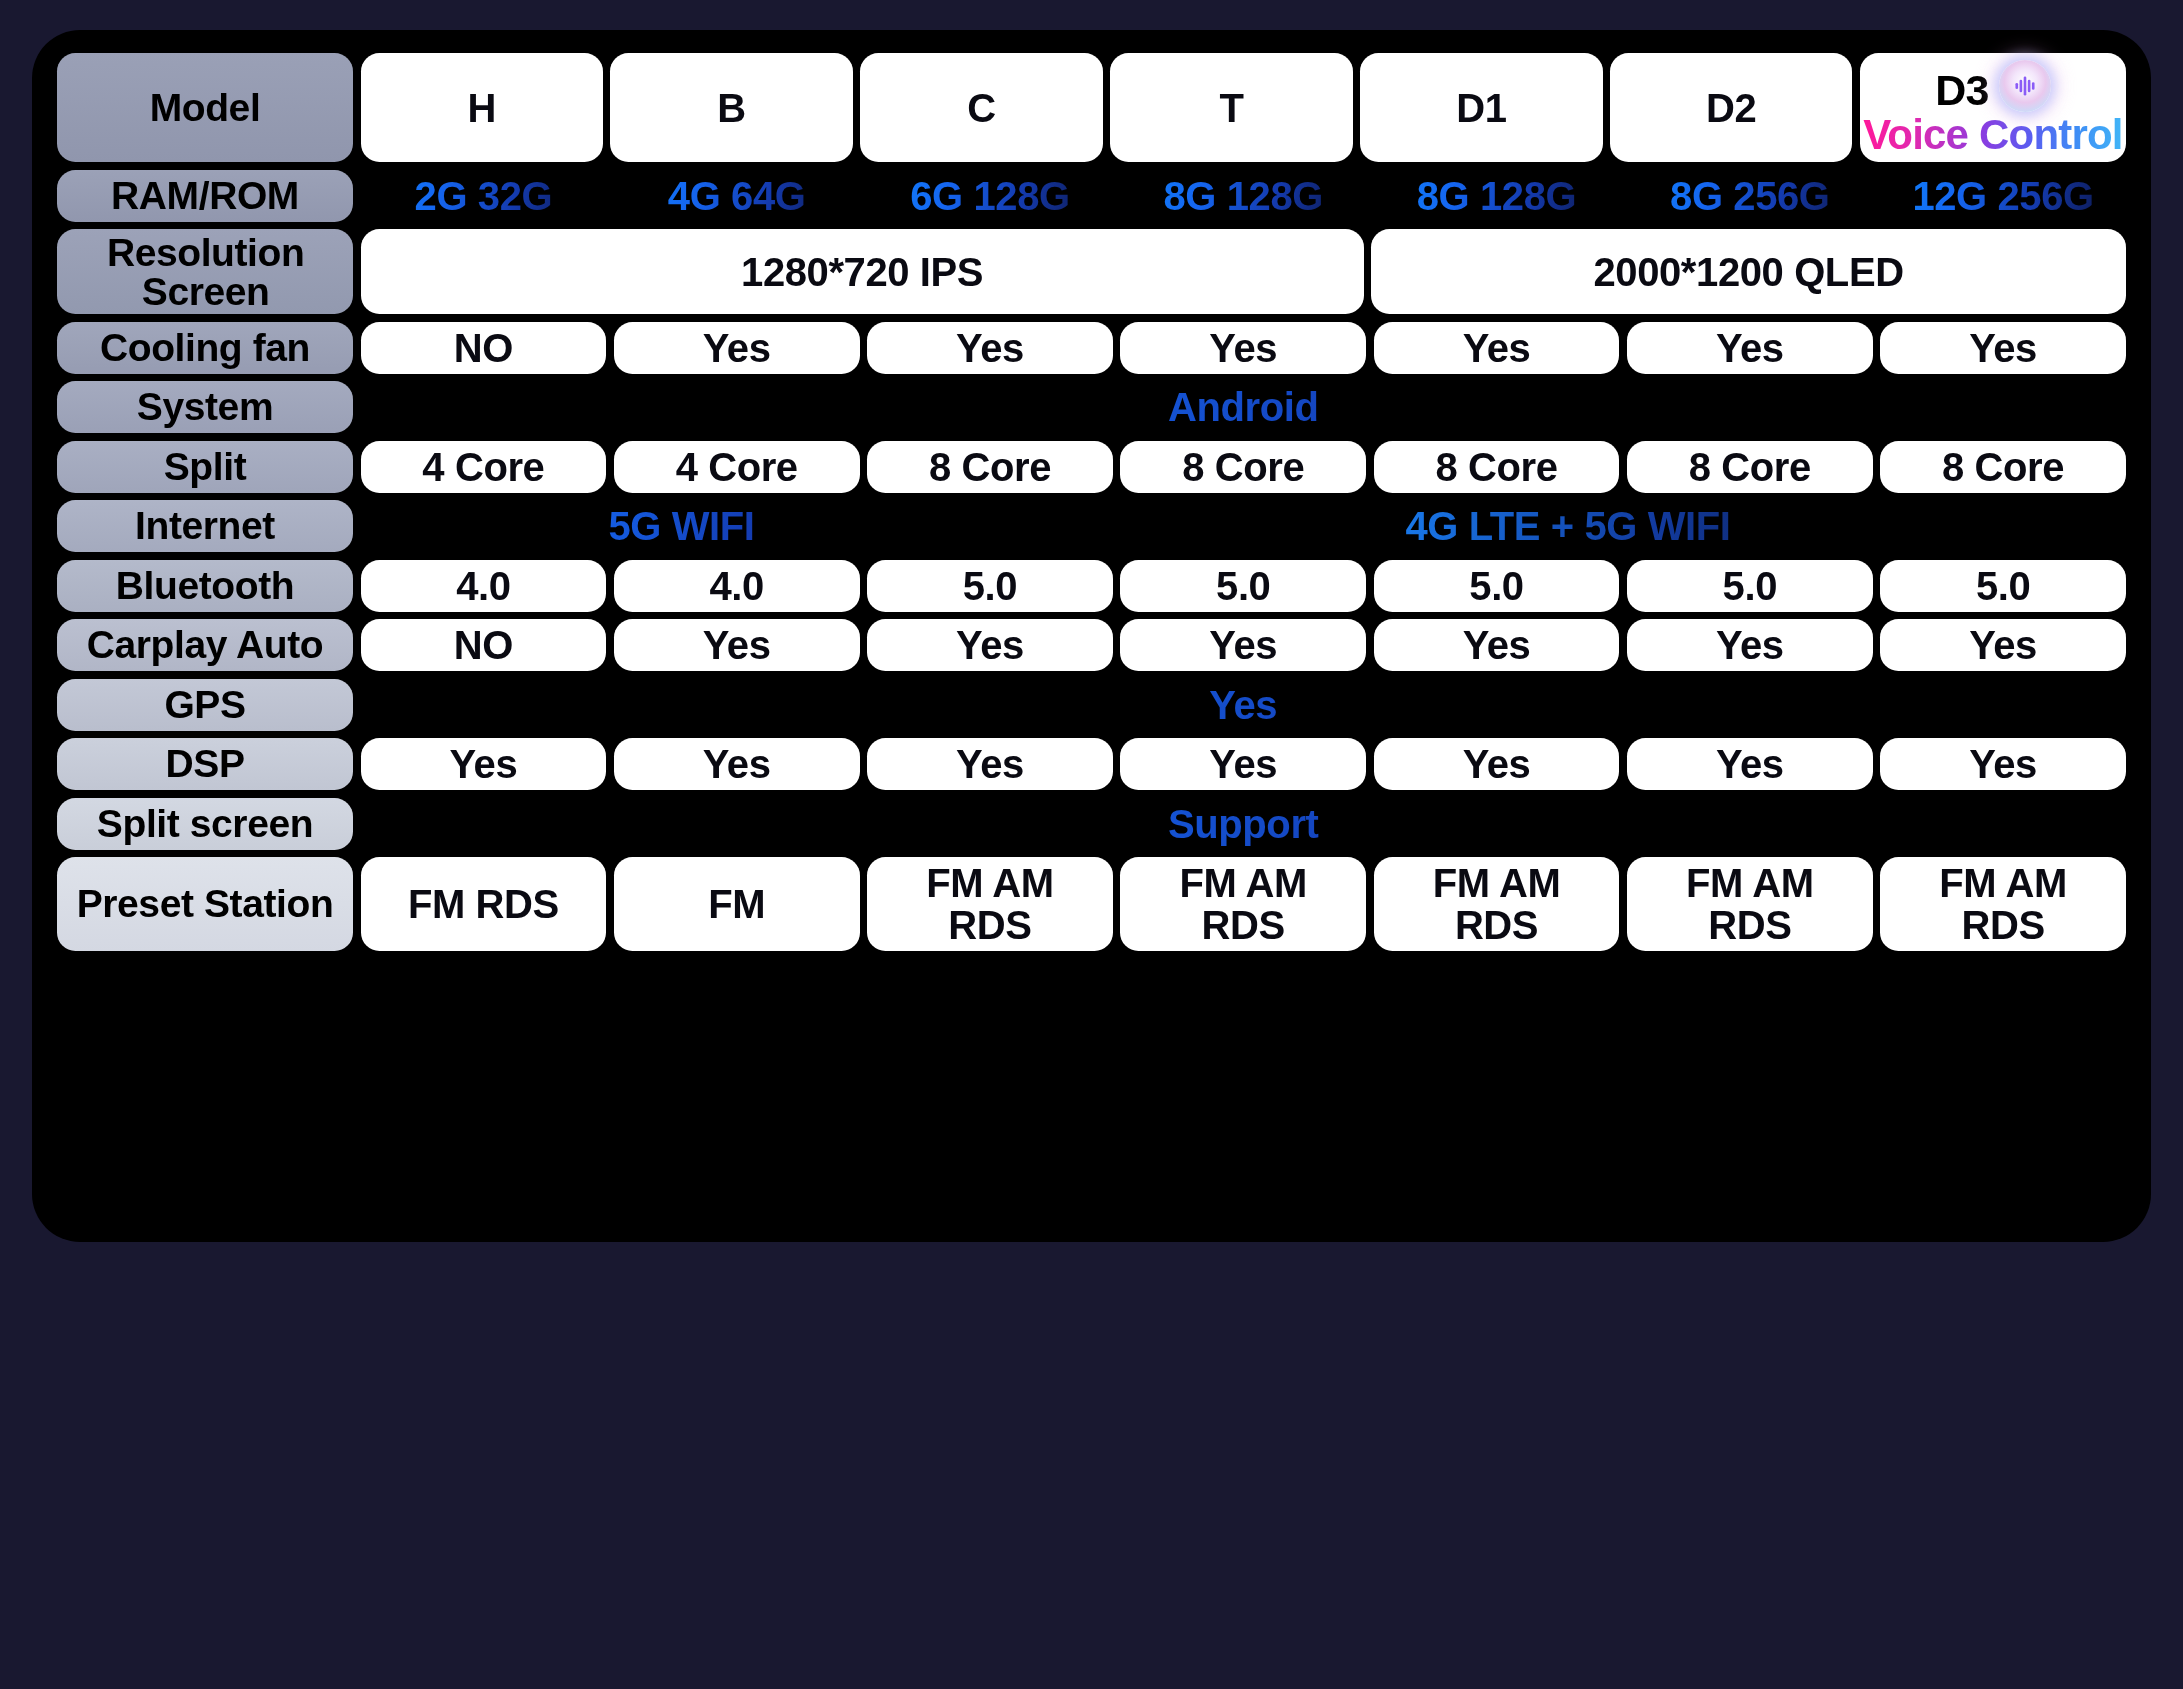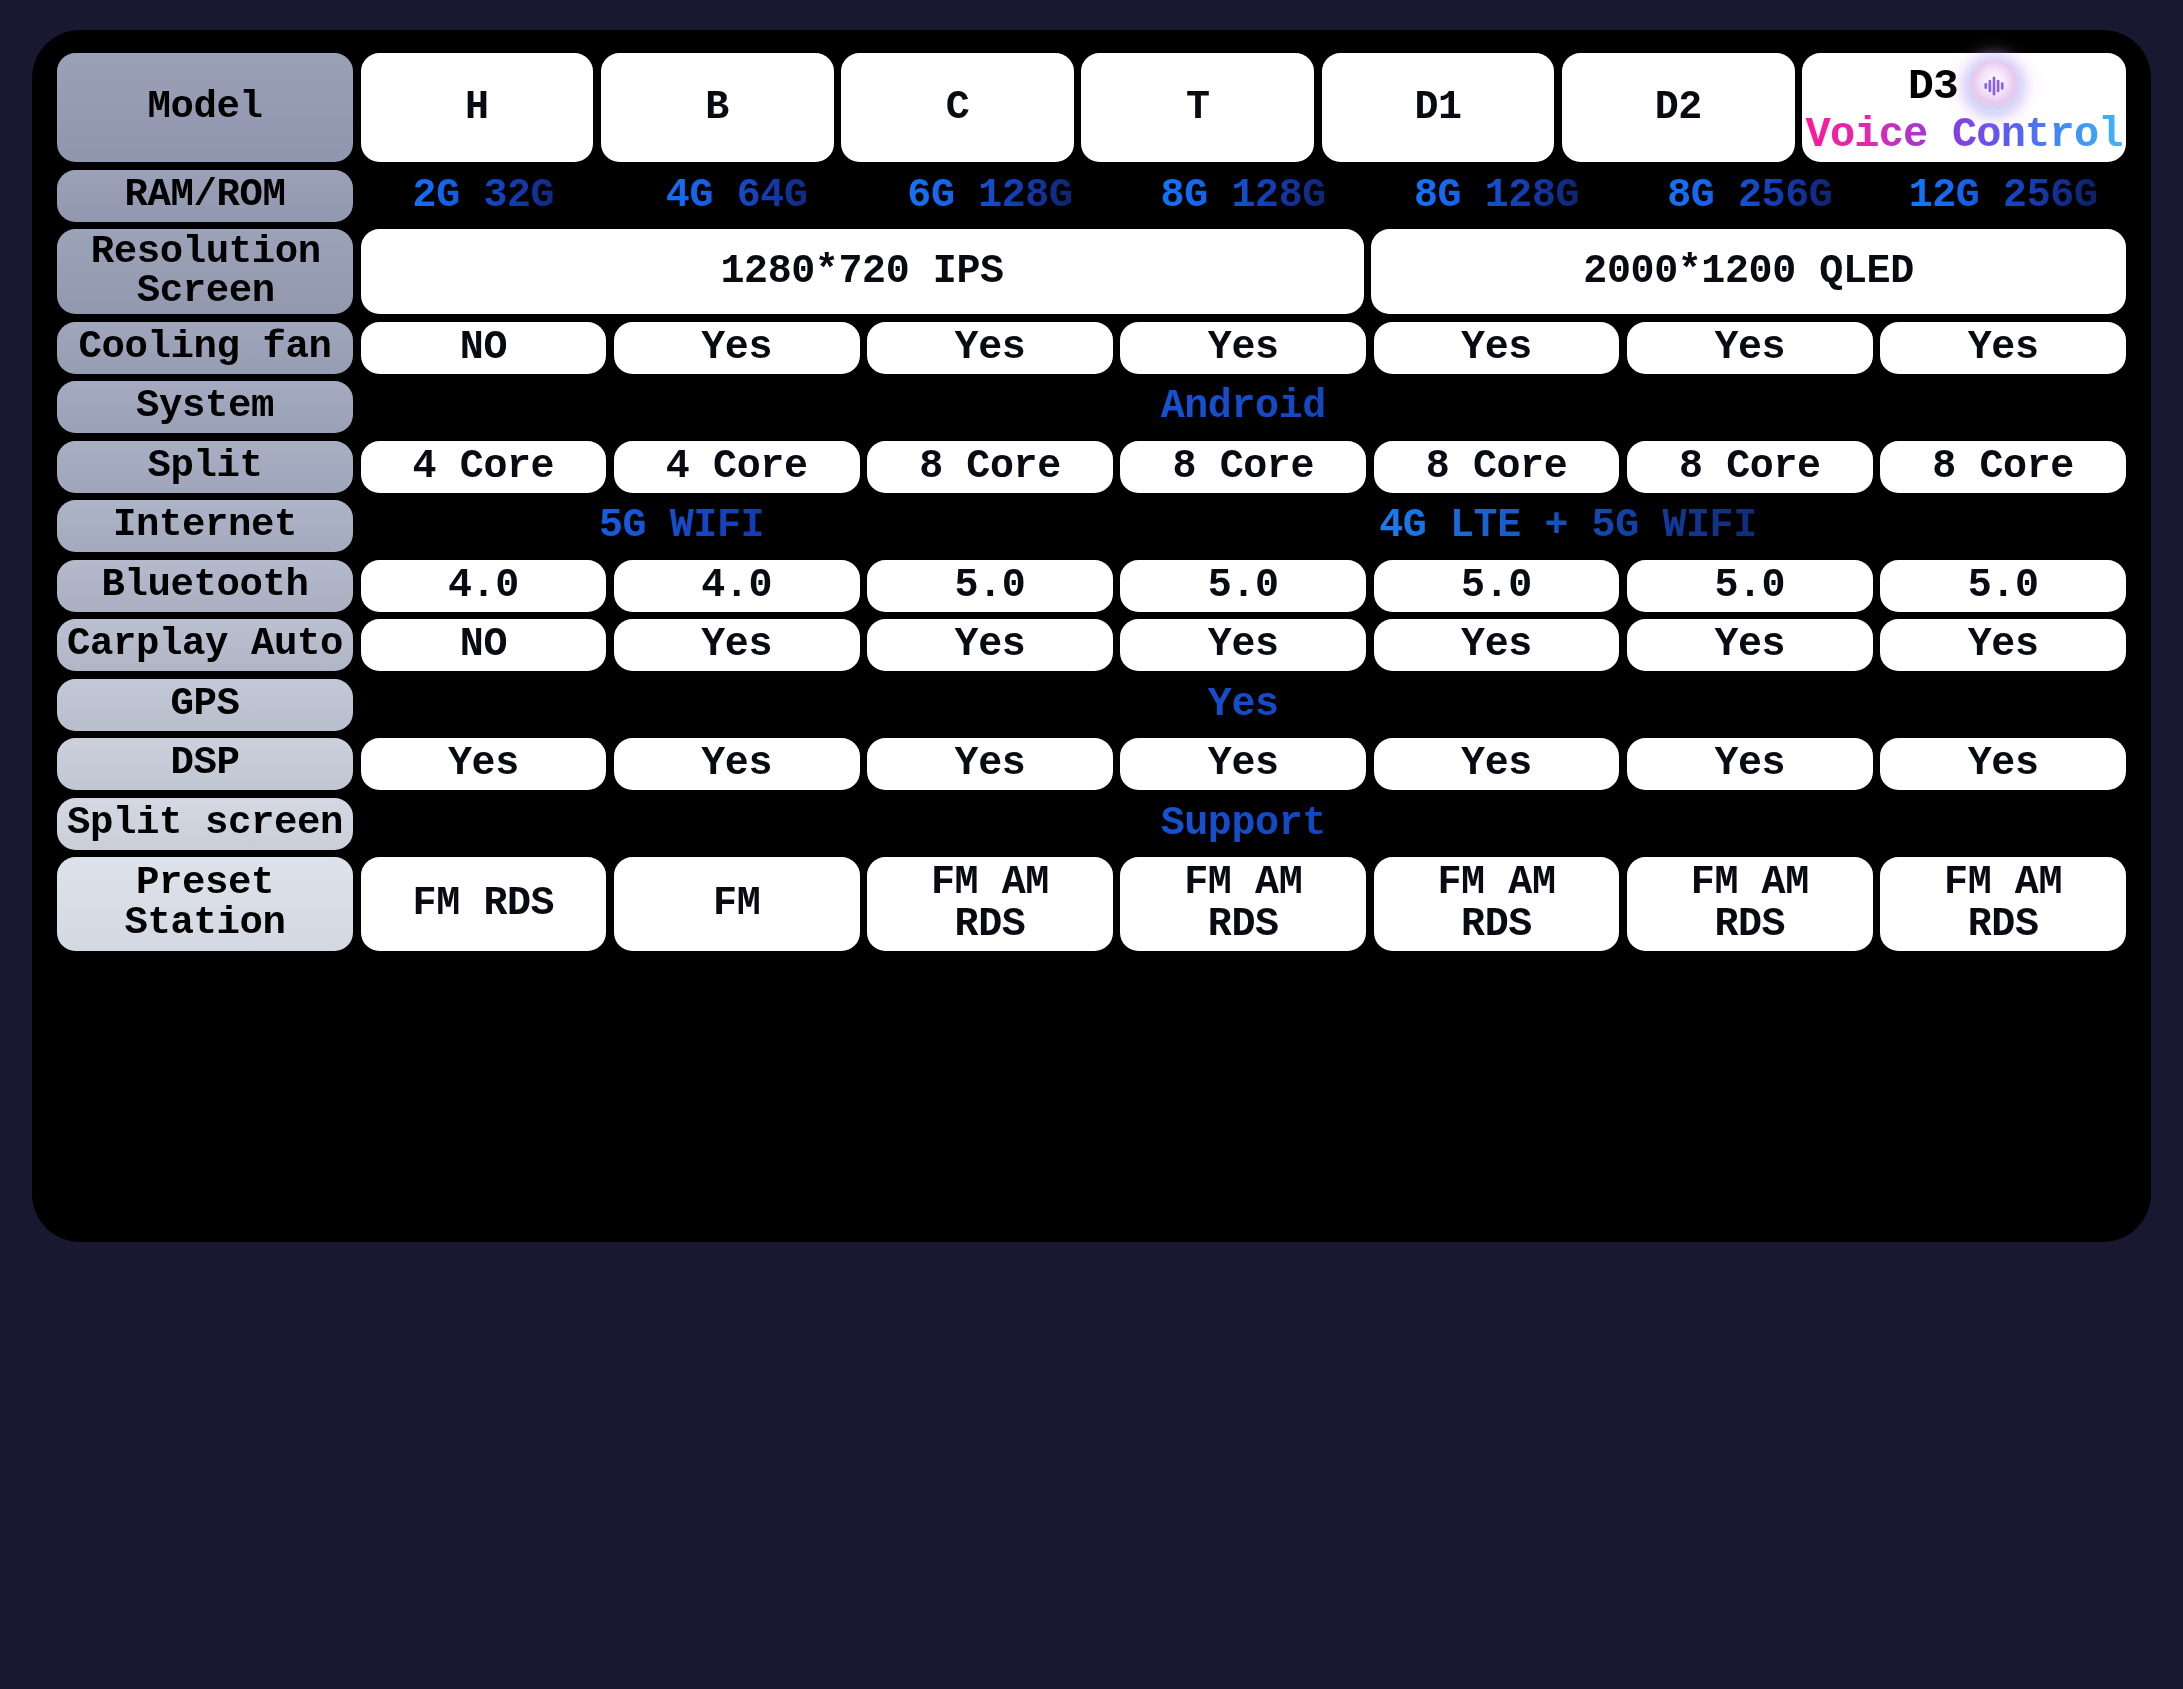--- a/index.html
+++ b/index.html
@@ -14,21 +14,20 @@
     overflow: hidden;
   }
 
   #page {
     position: relative;
     width: 2183px;
     height: 1272px;
     background: #191830;
     box-sizing: border-box;
     padding: 30px 32px;
-    font-family: Liberation Mono, monospace;
   }
 
   #panel {
     width: 100%;
     height: 100%;
     background: #000000;
     border-radius: 48px;
     box-sizing: border-box;
     padding: 23.4px 25px 25px 25px;
     display: flex;
@@ -114,21 +113,21 @@
 
   
   .d3-cell {
     flex-direction: column;
     justify-content: center;
     gap: 1.7px;
     padding: 6.7px 3.3px;
   }
   .d3-top {
     display: flex;
-    align-items: center;
+    align-items: flex-end;
     justify-content: center;
     gap: 10px;
   }
   .d3-label {
     font-size: 43px;
     font-weight: 800;
     color: #000;
     letter-spacing: -0.8px;
     line-height: 1;
   }

